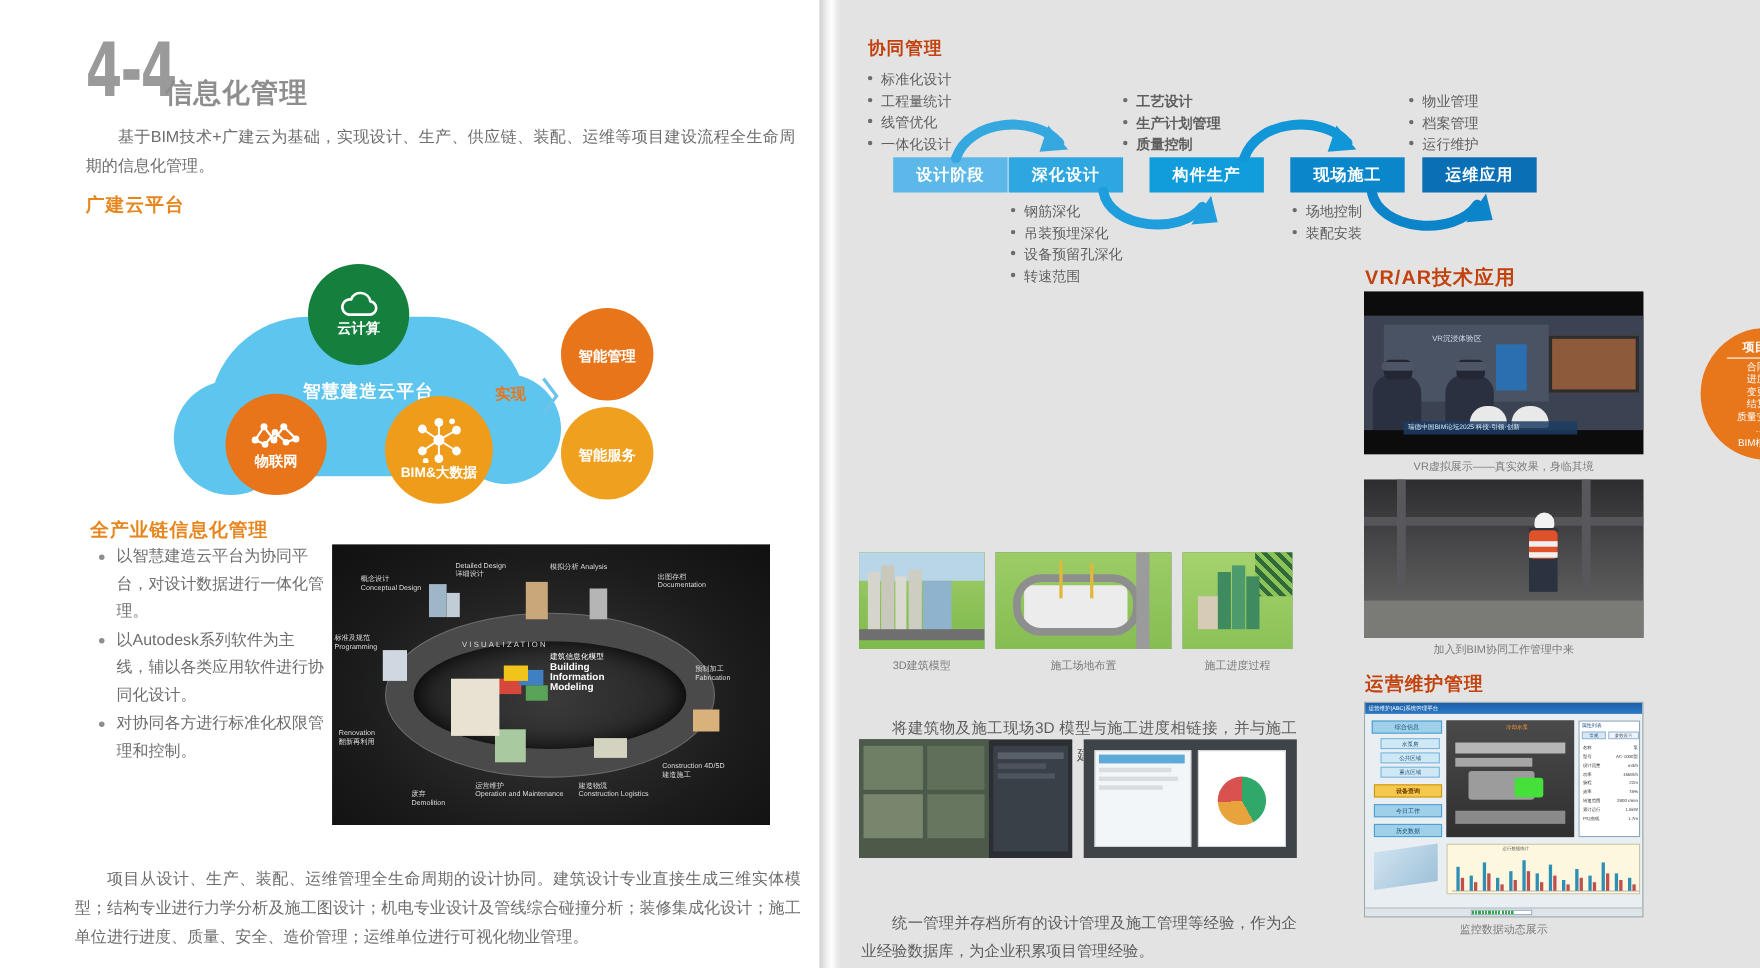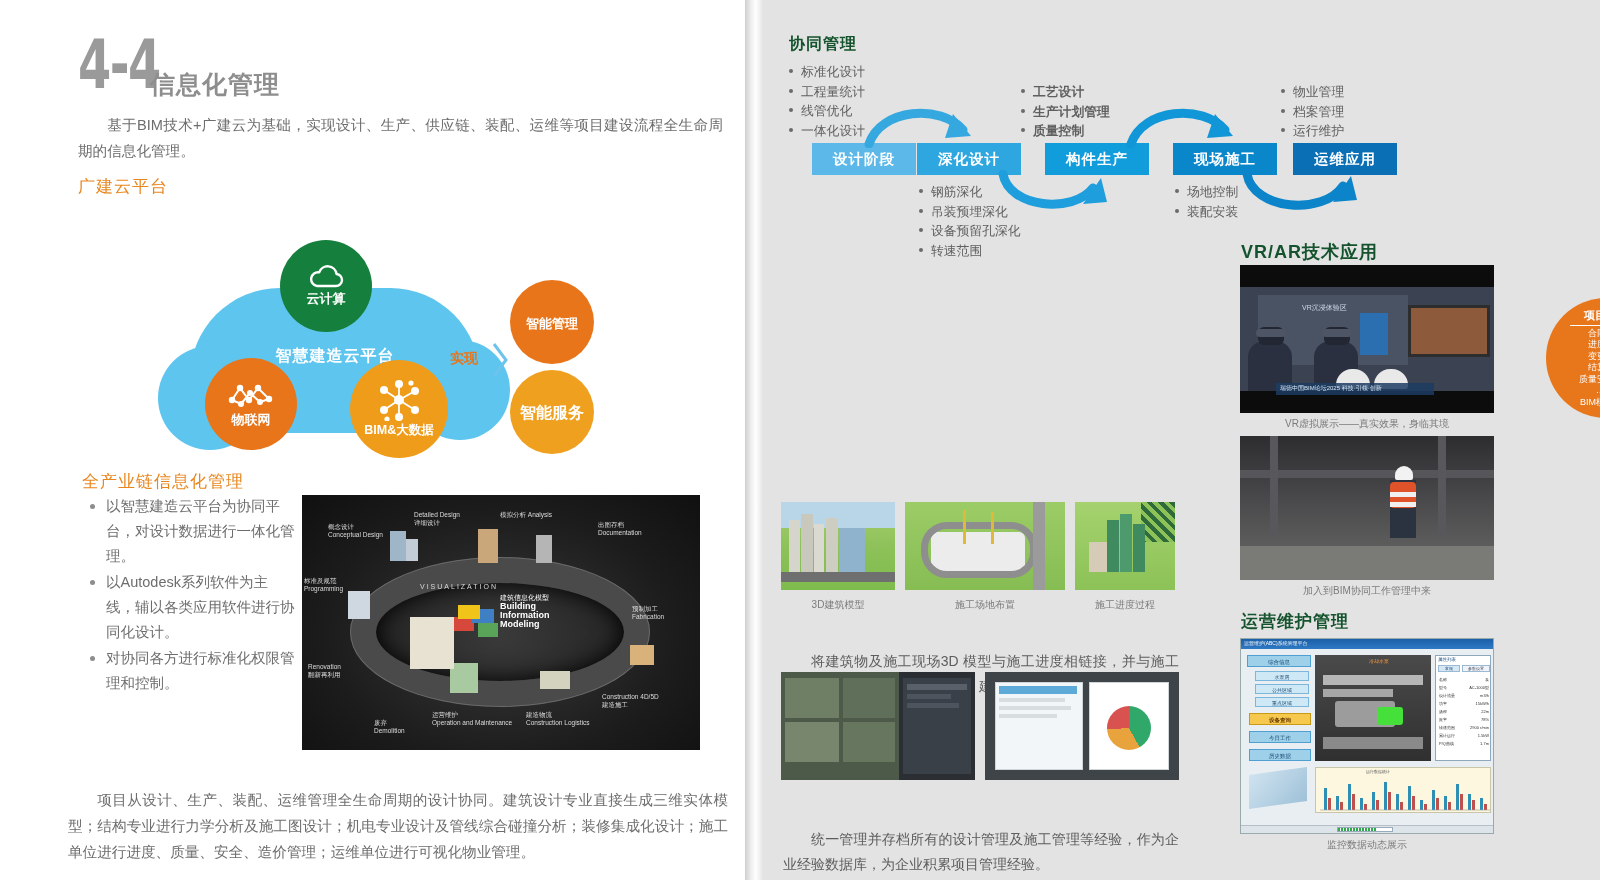--- a/index.html
+++ b/index.html
@@ -16,21 +16,21 @@
   .page-right{position:absolute;left:763px;top:0;width:837px;height:880px;background:#e3e3e3;}
 
   
   .big-num{position:absolute;left:78px;top:36px;font-size:68px;line-height:58px;
     font-weight:bold;color:#9a9a9a;letter-spacing:-2px;
     font-family:"DejaVu Sans Condensed","Liberation Sans",sans-serif;
     transform:scaleX(0.78);transform-origin:left top;}
   .sec-title{position:absolute;left:150px;top:68px;font-size:25px;color:#8e8e8e;font-weight:bold;letter-spacing:1px;}
   .para{position:absolute;color:#6d6d6d;font-size:14.6px;line-height:26px;text-align:justify;}
   .lead{text-indent:2em;}
-  .head-orange{position:absolute;color:#e8861e;font-size:17px;font-weight:normal;letter-spacing:1px;}
+  .head-orange{position:absolute;color:#e8861e;font-size:17px;font-weight:bold;letter-spacing:1px;}
 
   
   .cloud-wrap{position:absolute;left:150px;top:240px;width:470px;height:230px;}
   .cloud-shape{position:absolute;left:40px;top:48px;width:290px;height:145px;background:#5ec5ef;
     border-radius:90px 90px 22px 22px;}
   .cloud-shape:before{content:"";position:absolute;left:-32px;top:58px;width:104px;height:104px;background:#5ec5ef;border-radius:50%;}
   .cloud-shape:after{content:"";position:absolute;right:-30px;top:52px;width:100px;height:100px;background:#5ec5ef;border-radius:50%;}
   .cloud-label{position:absolute;left:40px;top:106px;width:290px;text-align:center;color:#fff;
     font-size:16px;font-weight:bold;letter-spacing:1px;z-index:6;}
   .circ{position:absolute;border-radius:50%;display:flex;flex-direction:column;align-items:center;
@@ -48,21 +48,21 @@
 
   ul.bl{position:absolute;list-style:none;}
   ul.bl li{position:relative;color:#6d6d6d;font-size:14.5px;line-height:25px;padding-left:16px;margin-bottom:1px;}
   ul.bl li:before{content:"";position:absolute;left:0;top:10px;width:5px;height:5px;border-radius:50%;background:#8d8d8d;}
 
   
   .lifecycle{position:absolute;left:302px;top:495px;width:398px;height:255px;
     background:#151515;overflow:hidden;}
 
   
-  .r-head{position:absolute;color:#14532d;font-size:16px;font-weight:bold;letter-spacing:1px;}
+  .r-head{position:absolute;color:#c2410c;font-size:16px;font-weight:bold;letter-spacing:1px;}
   .flow-box{position:absolute;height:32px;display:flex;align-items:center;justify-content:center;
     color:#fff;font-size:14.5px;font-weight:bold;letter-spacing:1px;}
   ul.rb{position:absolute;list-style:none;}
   ul.rb li{position:relative;color:#5f5f5f;font-size:12.8px;line-height:19.5px;padding-left:14px;}
   ul.rb li:before{content:"";position:absolute;left:2px;top:7px;width:4px;height:4px;border-radius:50%;background:#6b6b6b;}
 
   
   .od{position:absolute;left:778px;top:282px;width:400px;height:205px;}
   .oc{position:absolute;border-radius:50%;background:#e8761b;color:#fff;display:flex;
     flex-direction:column;align-items:center;justify-content:center;text-align:center;}
@@ -148,21 +148,21 @@
 
     <div class="realize">实现</div>
     <svg class="chev" width="20" height="40" viewBox="0 0 20 40">
       <path d="M4 4 L16 20 L4 36" fill="none" stroke="#6ec3ec" stroke-width="3"></path>
     </svg>
 
     <div class="circ c-mgmt">
       <div class="lbl" style="font-size:13px">智能管理</div>
     </div>
     <div class="circ c-serv">
-      <div class="lbl" style="font-size:16px">智能服务</div>
+      <div class="lbl" style="font-size:13px">智能服务</div>
     </div>
   </div>
 
   <div class="head-orange" style="left:82px;top:470px;">全产业链信息化管理</div>
 
   <ul class="bl" style="left:90px;top:494px;width:205px;">
     <li>以智慧建造云平台为协同平台，对设计数据进行一体化管理。</li>
     <li>以Autodesk系列软件为主线，辅以各类应用软件进行协同化设计。</li>
     <li>对协同各方进行标准化权限管理和控制。</li>
   </ul>

